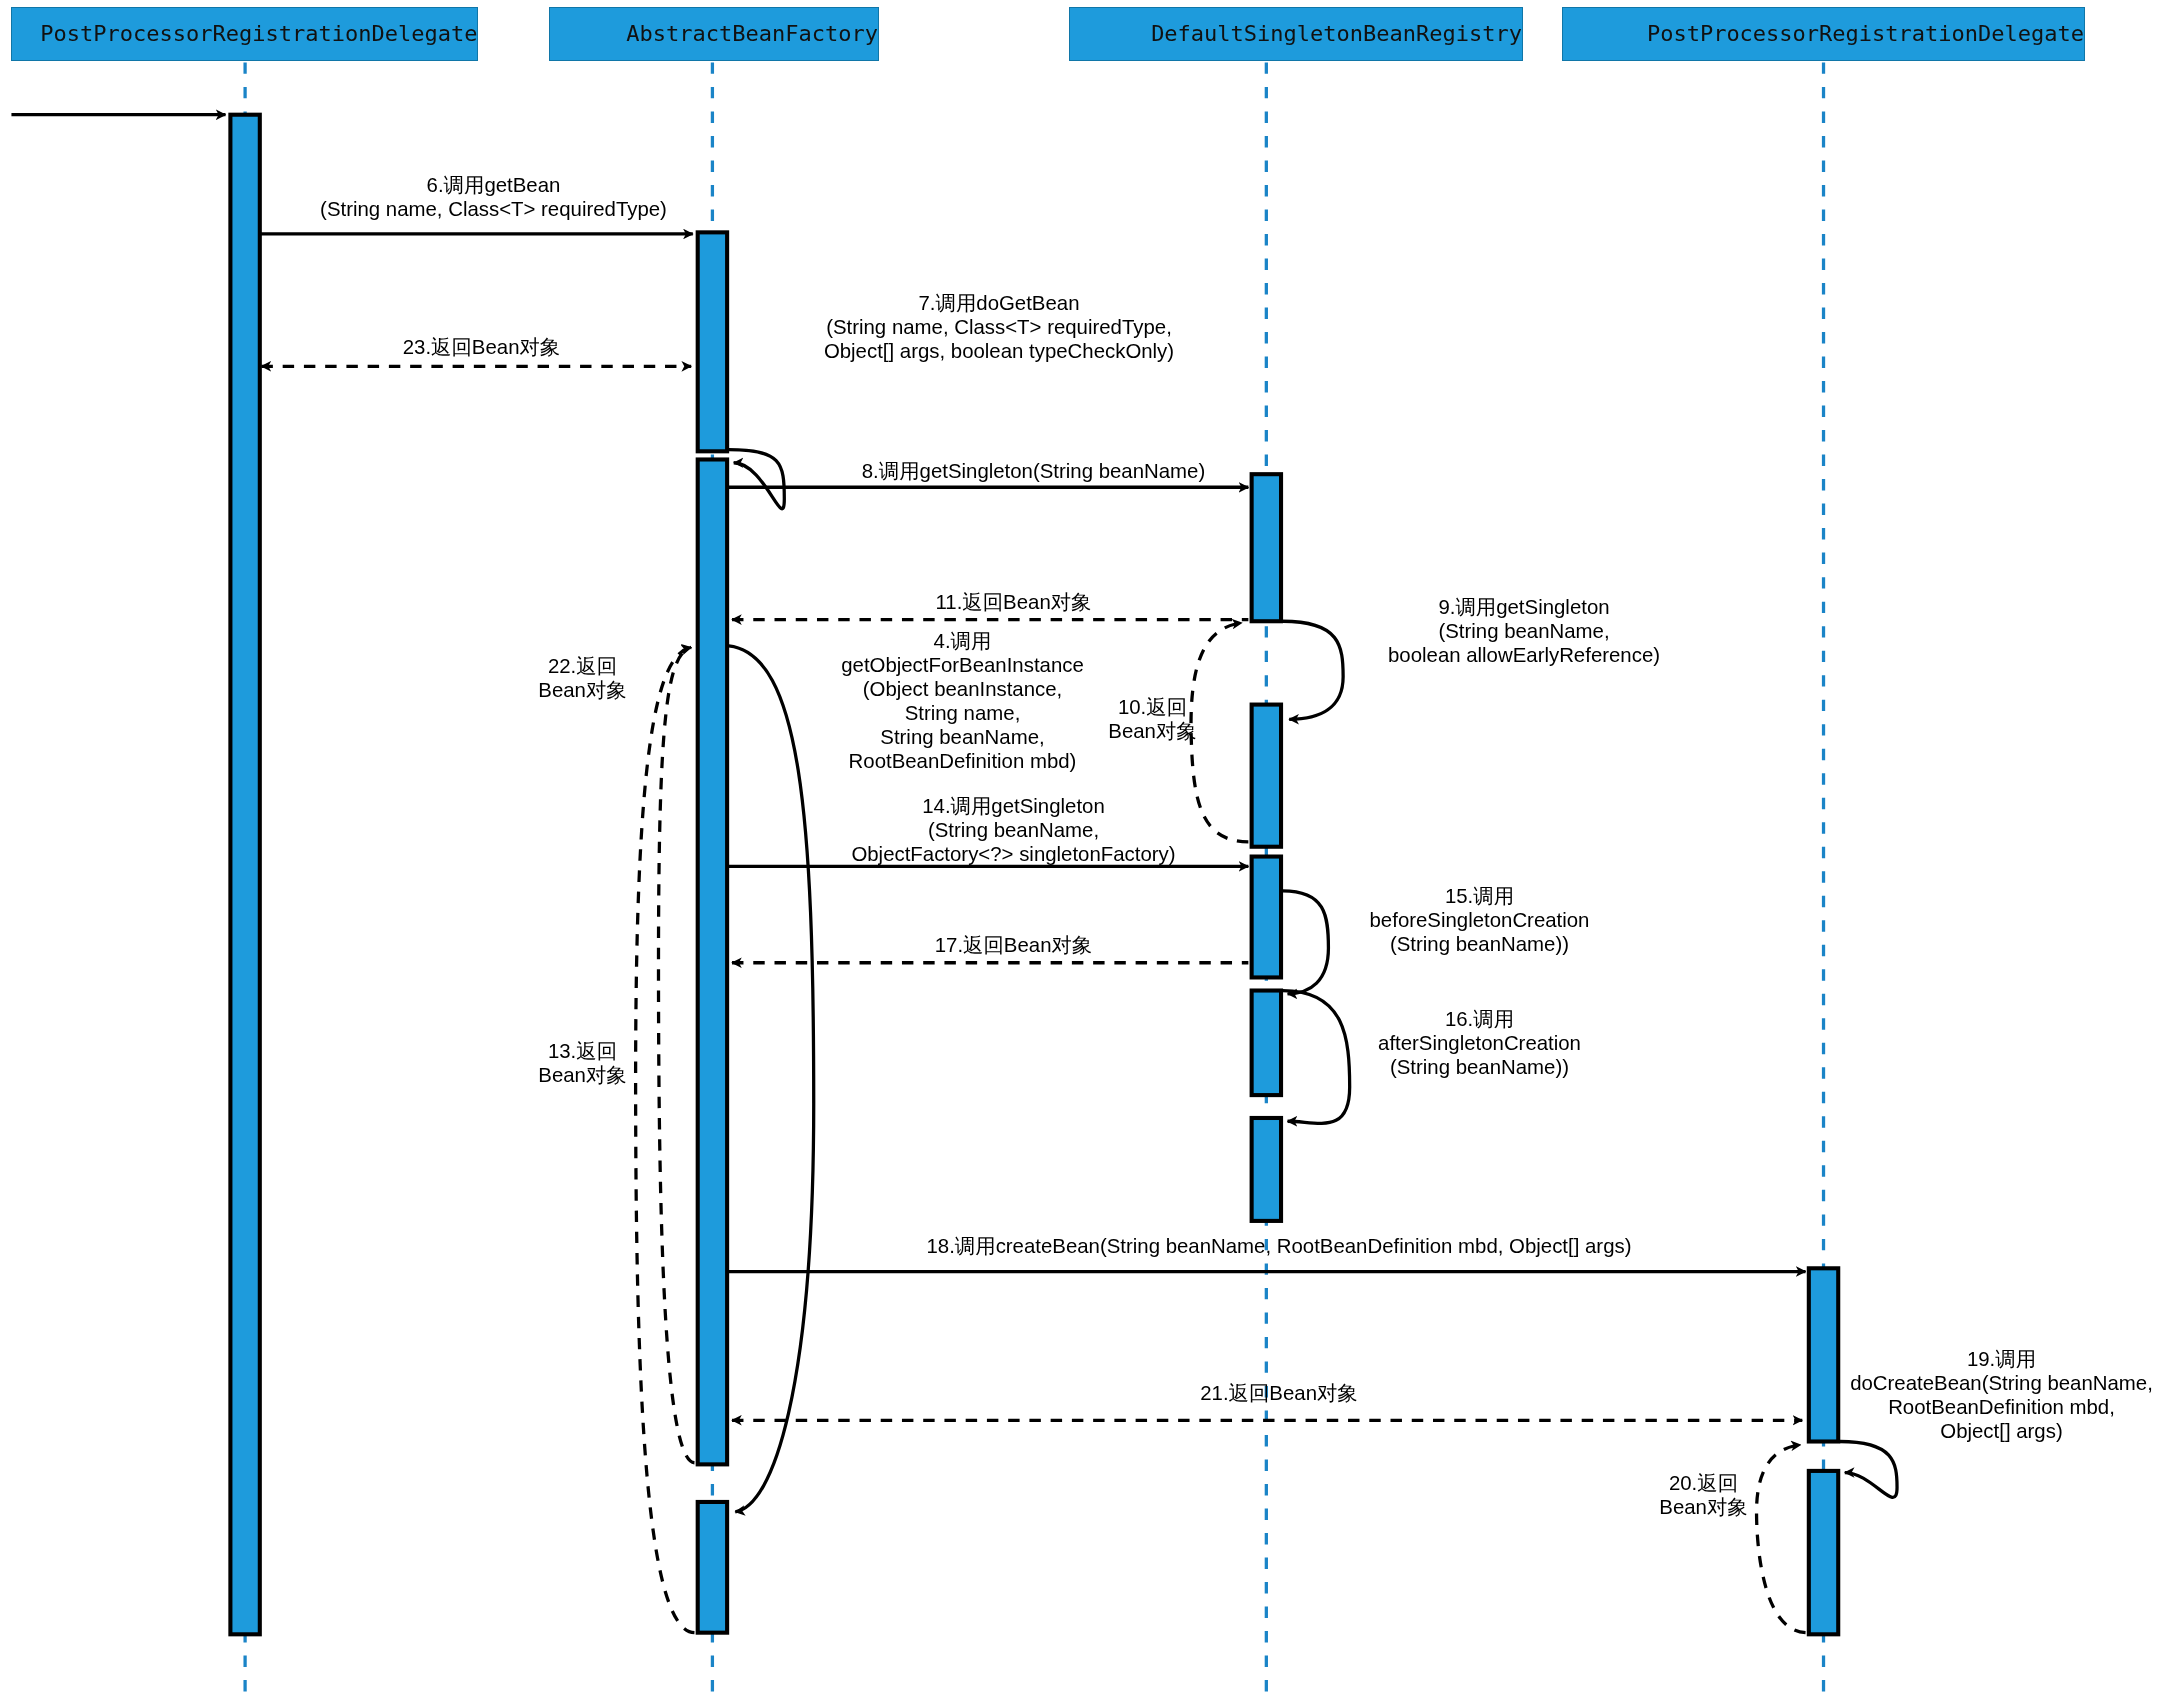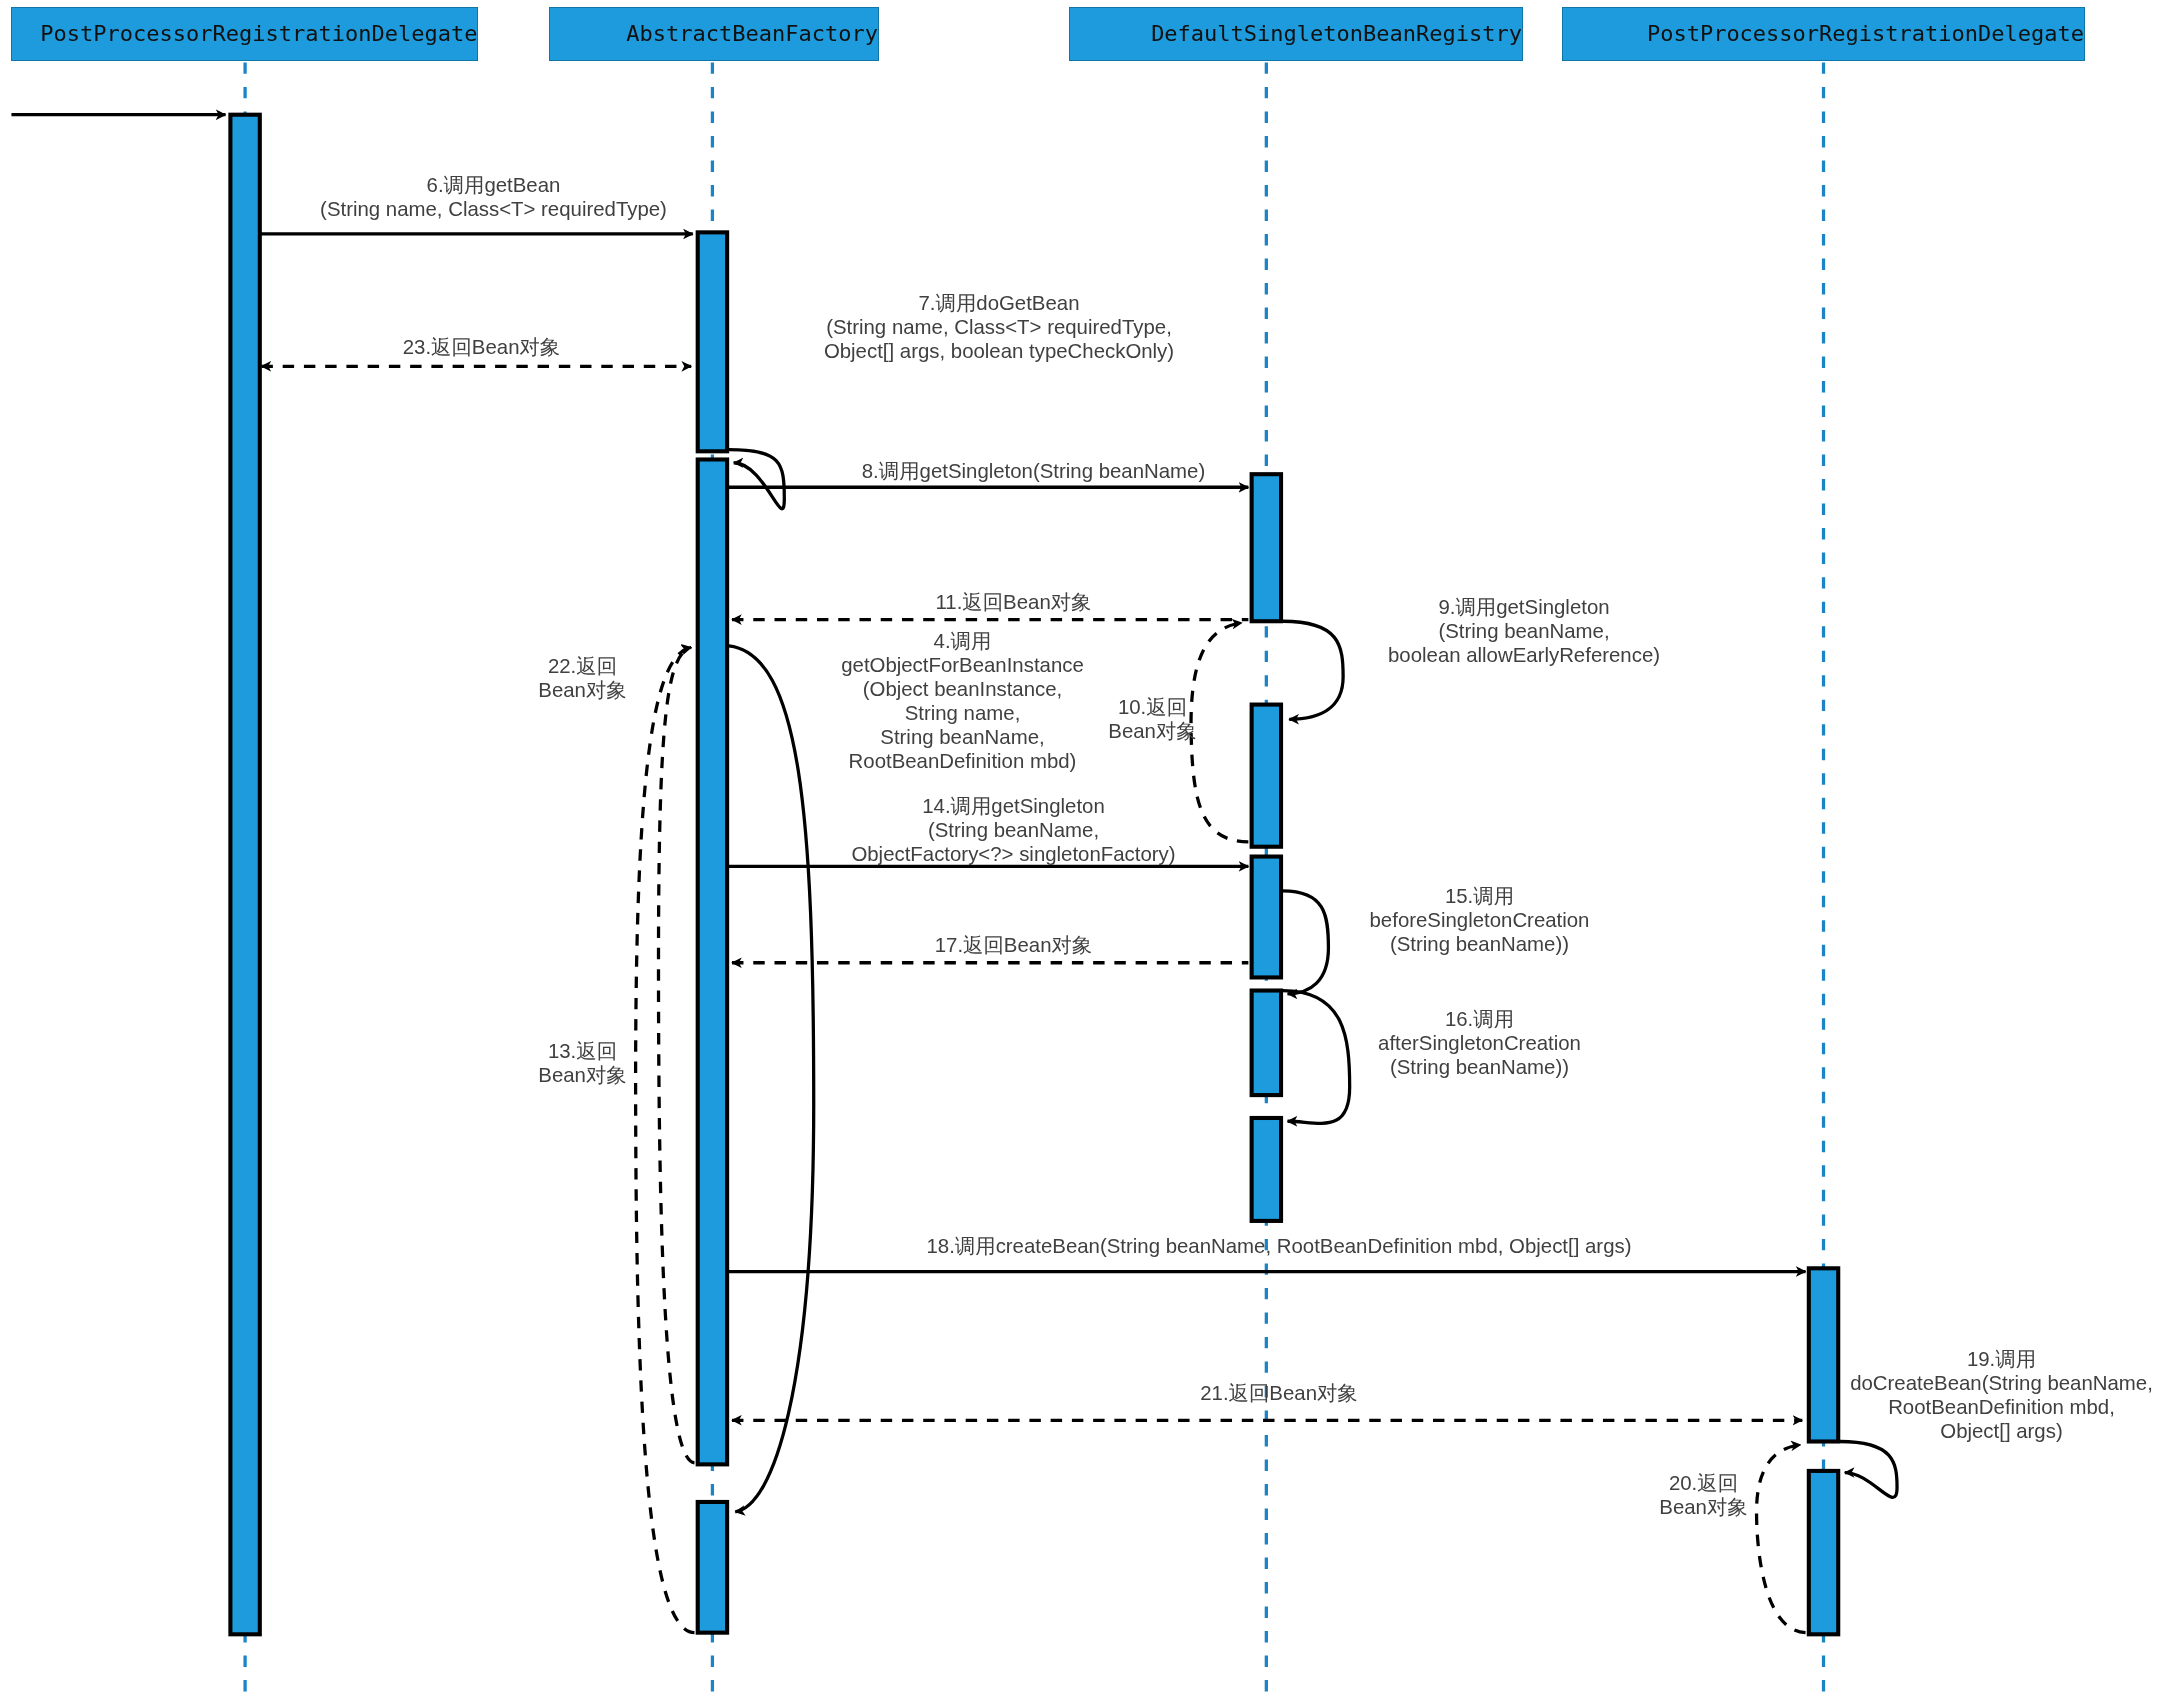--- a/index.html
+++ b/index.html
@@ -4,21 +4,21 @@
 <style>
   html,body{margin:0;padding:0;background:#ffffff;}
   body{width:2183px;height:1700px;position:relative;overflow:hidden;
        font-family:"Liberation Sans",sans-serif;}
   #stage{position:absolute;left:0;top:0;width:2183px;height:1700px;}
   svg#canvas{position:absolute;left:0;top:0;width:2183px;height:1700px;}
   .hdr{position:absolute;background:#1E9BDC;border:1.6px solid #1076a8;
        box-sizing:border-box;display:flex;align-items:center;justify-content:flex-end;
        font-family:"DejaVu Sans Mono","Liberation Mono",monospace;
        font-size:22px;color:#111;letter-spacing:0px;}
-  .msg{position:absolute;font-size:20.4px;color:#404040;line-height:1.18;
+  .msg{position:absolute;font-size:20.4px;color:#000000;line-height:1.18;
        font-family:"Liberation Sans",sans-serif;white-space:pre;}
   .msg.c{text-align:center;}
 </style>
 </head>
 <body>
 
 <div id="stage">
 
   <svg id="canvas" viewBox="0 0 2672 2080" xmlns="http://www.w3.org/2000/svg">
     <defs>

